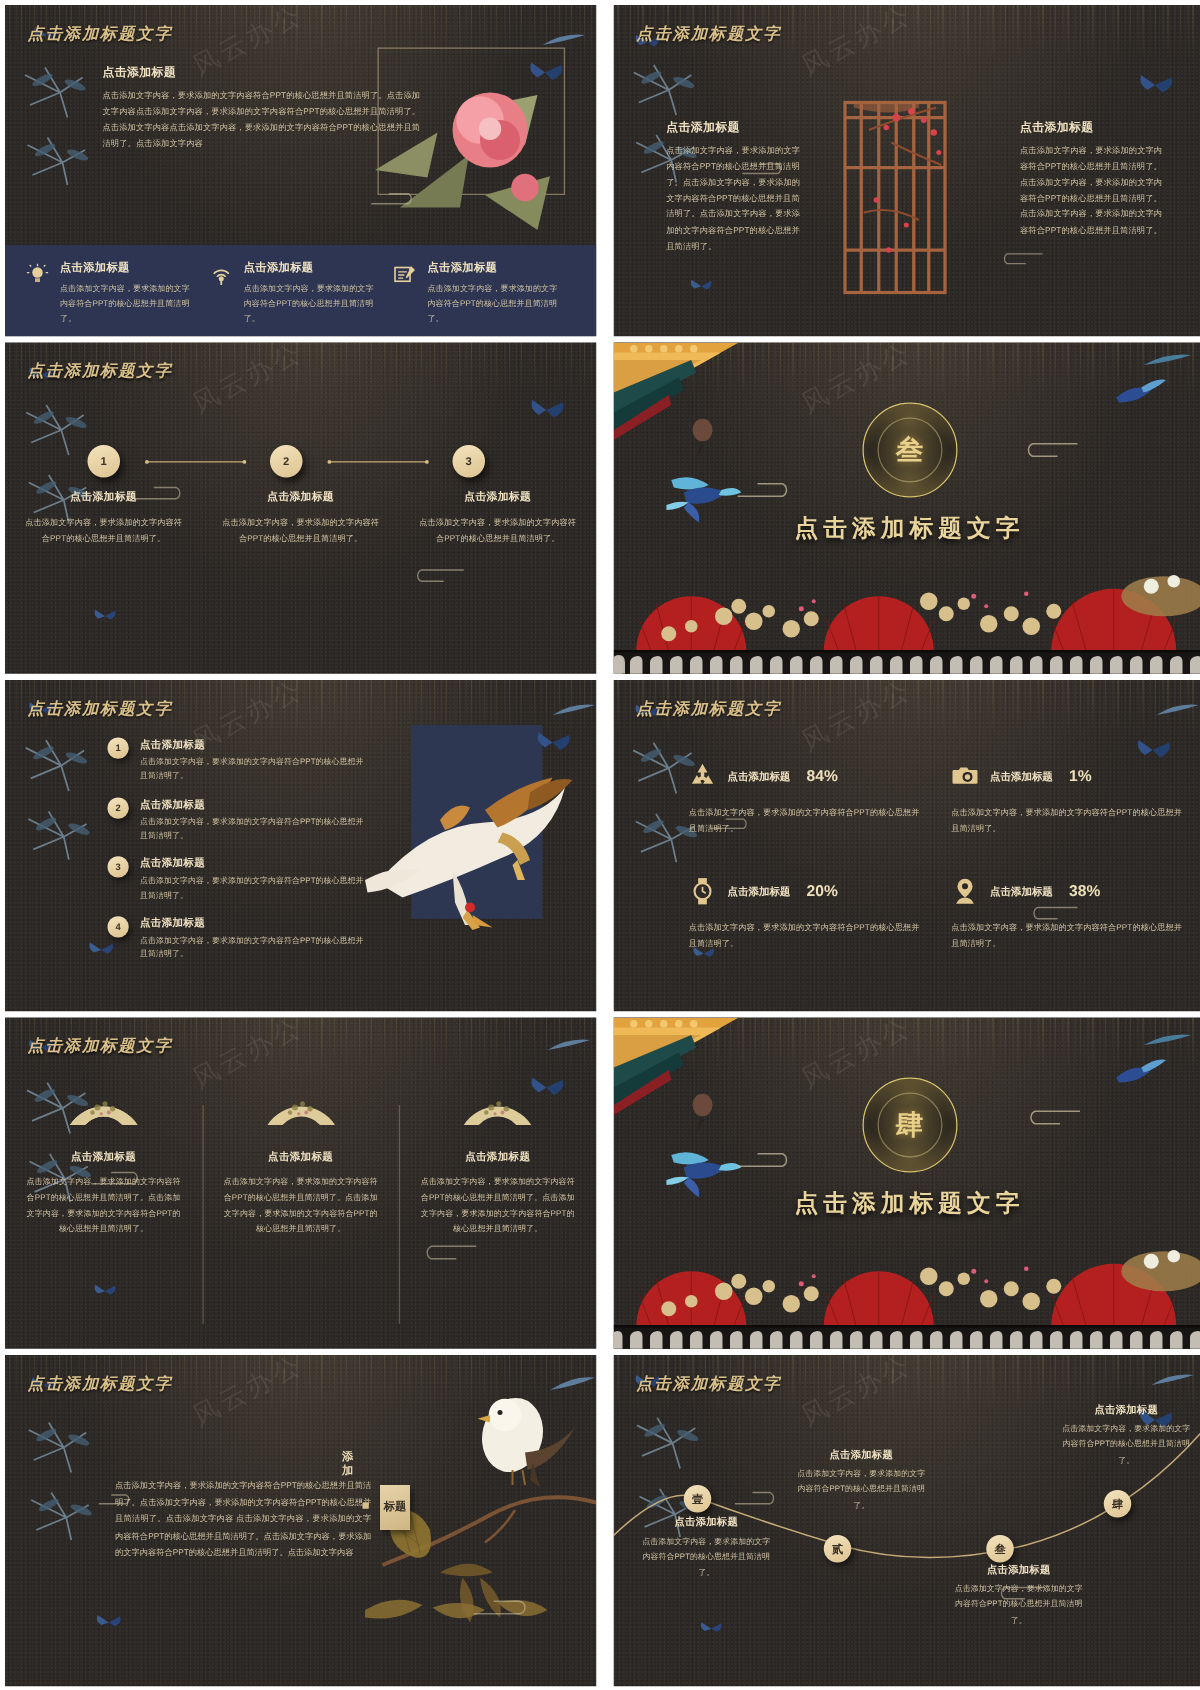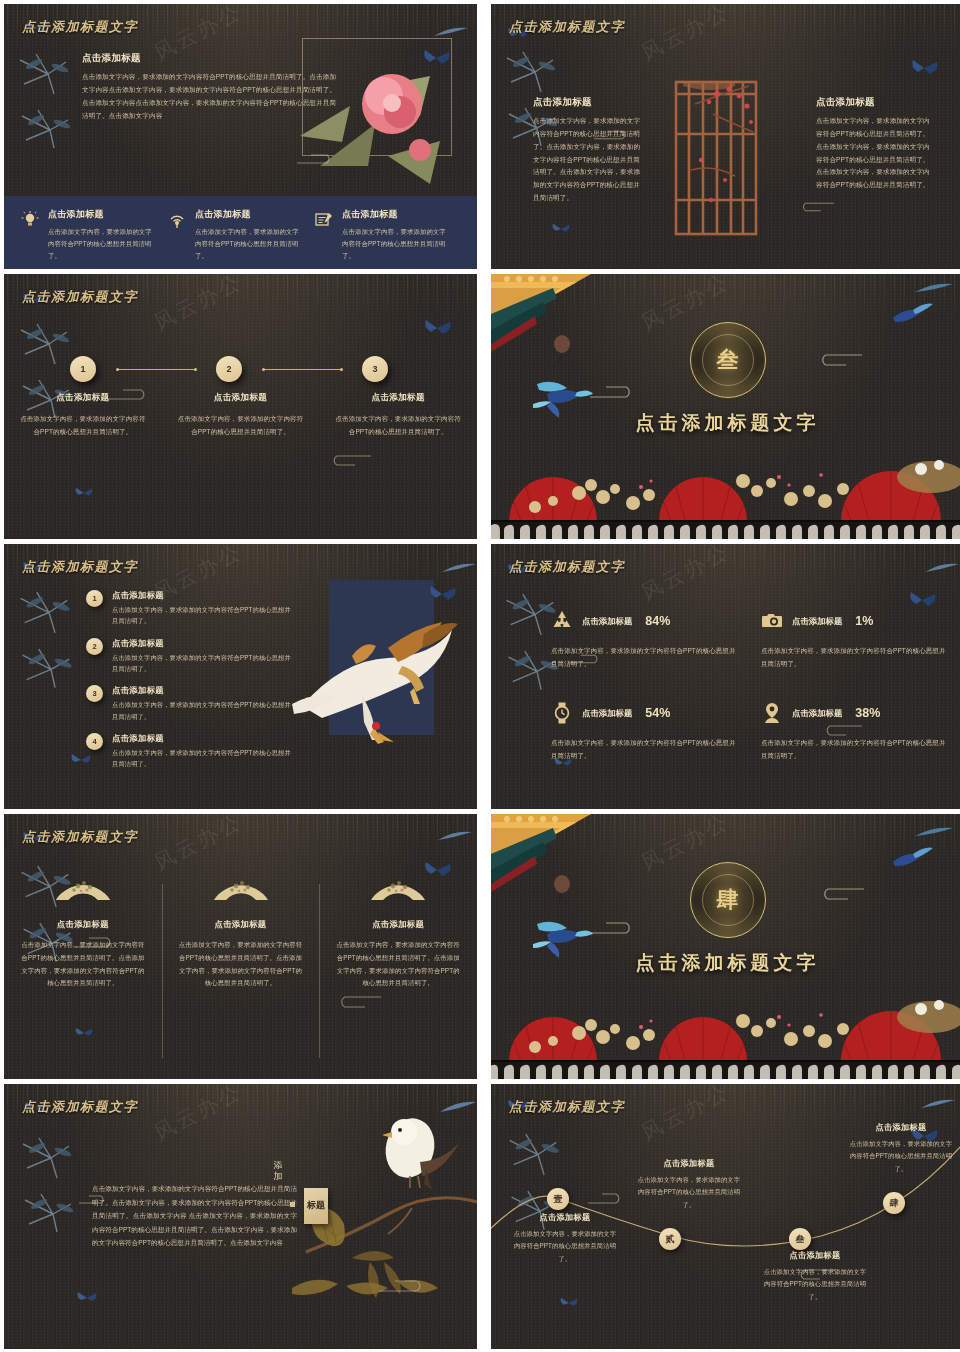--- a/index.html
+++ b/index.html
@@ -166,21 +166,21 @@
     background:rgba(200,180,140,.35);
   }
   .fan { width:58px; height:30px; margin:0 auto 13px; }
   .s7-col .h3 { font-size:8.4px; margin-bottom:9px; }
   .s7-col .para { font-size:6.4px; line-height:2.0; }
 
   
   .s9-para { position:absolute; left:88px; top:98px; width:205px; z-index:6;
              font-size:6.6px; line-height:2.05; color:#d3c5a4; text-align:justify; }
   .s9-vert { position:absolute; left:268px; top:76px; z-index:6;
-             font-size:9px; font-weight:normal; color:#e8d8b2; line-height:1.25;
+             font-size:9px; font-weight:bold; color:#e8d8b2; line-height:1.25;
              width:12px; text-align:center; }
   .s9-box {
     position:absolute; left:252px; top:104px; width:24px; height:36px; z-index:6;
     background:linear-gradient(160deg,#e6d3a9,#cfb684); color:#332c22;
     font-size:9px; font-weight:bold; line-height:1.25;
     display:flex; flex-direction:column; align-items:center; justify-content:center;
     box-shadow:2px 3px 5px rgba(0,0,0,.5);
     margin-left:48px;
   }
   .s9-sq { position:absolute; left:286px; top:118px; width:5px; height:5px; background:#d9c08a; z-index:6; }
@@ -747,21 +747,21 @@
         <div class="s6-head">
           <span class="s6-ico">
             <svg viewBox="0 0 22 22" width="22" height="22">
                 <rect x="7.5" y="0.5" width="7" height="4.5" fill="#e0c68f"></rect>
                 <rect x="7.5" y="17" width="7" height="4.5" fill="#e0c68f"></rect>
                 <circle cx="11" cy="11" r="6.4" fill="none" stroke="#e0c68f" stroke-width="1.7"></circle>
                 <path d="M11 7.4 V11 L13.6 12.6" stroke="#e0c68f" stroke-width="1.4" fill="none"></path>
               </svg>
           </span>
           <span class="s6-lbl">点击添加标题</span>
-          <span class="s6-pct">54%</span>
+          <span class="s6-pct">20%</span>
         </div>
         <div class="para">点击添加文字内容，要求添加的文字内容符合PPT的核心思想并且简洁明了。</div>
       </div>
 
       <div class="s6-cell" style="left:210px;top:92px;">
         <div class="s6-head">
           <span class="s6-ico">
             <svg viewBox="0 0 22 22" width="22" height="22" fill="#e0c68f">
                 <path d="M11 1 a6 6 0 0 1 6 6 c0 4.6-6 9-6 9 S5 11.6 5 7 a6 6 0 0 1 6-6Z"></path>
                 <circle cx="11" cy="7" r="2.4" fill="#2b2724"></circle>

